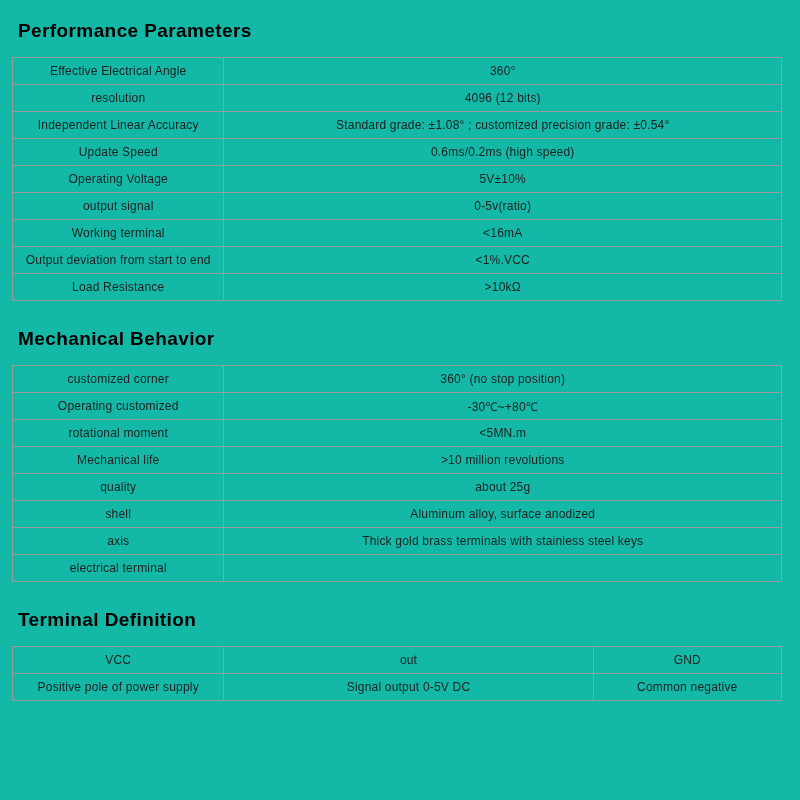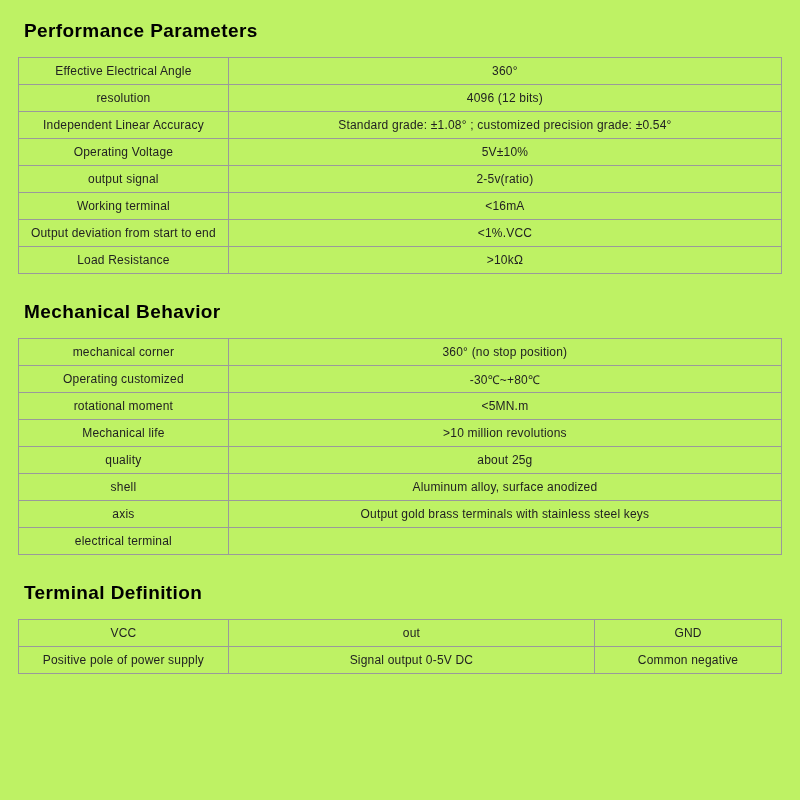--- a/index.html
+++ b/index.html
@@ -7,22 +7,22 @@
     width: 800px;
     height: 800px;
     background: #ffffff;
     font-family: "Liberation Sans", sans-serif;
     color: #1a1a1a;
     overflow: hidden;
   }
   .page {
     width: 800px;
     height: 800px;
-    padding: 18px 18px 0 18px;
-    background: #bef264;
+    padding: 18px 18px 0 12px;
+    background: #14b8a6;
   }
   .section { margin-bottom: 25px; }
   .section-title {
     font-size: 19px;
     font-weight: 700;
     color: #000000;
     letter-spacing: 0.4px;
     margin: 0 0 0 6px;
     padding: 2px 0 15px 0;
   }
@@ -68,26 +68,30 @@
         </tr>
         <tr>
           <td>resolution</td>
           <td>4096 (12 bits)</td>
         </tr>
         <tr>
           <td>Independent Linear Accuracy</td>
           <td>Standard grade: ±1.08° ; customized precision grade: ±0.54°</td>
         </tr>
         <tr>
+          <td>Update Speed</td>
+          <td>0.6ms/0.2ms (high speed)</td>
+        </tr>
+        <tr>
           <td>Operating Voltage</td>
           <td>5V±10%</td>
         </tr>
         <tr>
           <td>output signal</td>
-          <td>2-5v(ratio)</td>
+          <td>0-5v(ratio)</td>
         </tr>
         <tr>
           <td>Working terminal</td>
           <td>&lt;16mA</td>
         </tr>
         <tr>
           <td>Output deviation from start to end</td>
           <td>&lt;1%.VCC</td>
         </tr>
         <tr>
@@ -100,21 +104,21 @@
 
   <div class="section">
     <h2 class="section-title">Mechanical Behavior</h2>
     <table class="spec-table">
       <colgroup>
           <col class="col-label">
           <col class="col-value">
         </colgroup>
       <tbody>
         <tr>
-          <td>mechanical corner</td>
+          <td>customized corner</td>
           <td>360°  (no stop position)</td>
         </tr>
         <tr>
           <td>Operating customized</td>
           <td>-30℃~+80℃</td>
         </tr>
         <tr>
           <td>rotational moment</td>
           <td>&lt;5MN.m</td>
         </tr>
@@ -125,21 +129,21 @@
         <tr>
           <td>quality</td>
           <td>about 25g</td>
         </tr>
         <tr>
           <td>shell</td>
           <td>Aluminum alloy, surface anodized</td>
         </tr>
         <tr>
           <td>axis</td>
-          <td>Output gold brass terminals with stainless steel keys</td>
+          <td>Thick gold brass terminals with stainless steel keys</td>
         </tr>
         <tr>
           <td>electrical terminal</td>
           <td></td>
         </tr>
       </tbody>
     </table>
   </div>
 
   <div class="section">

